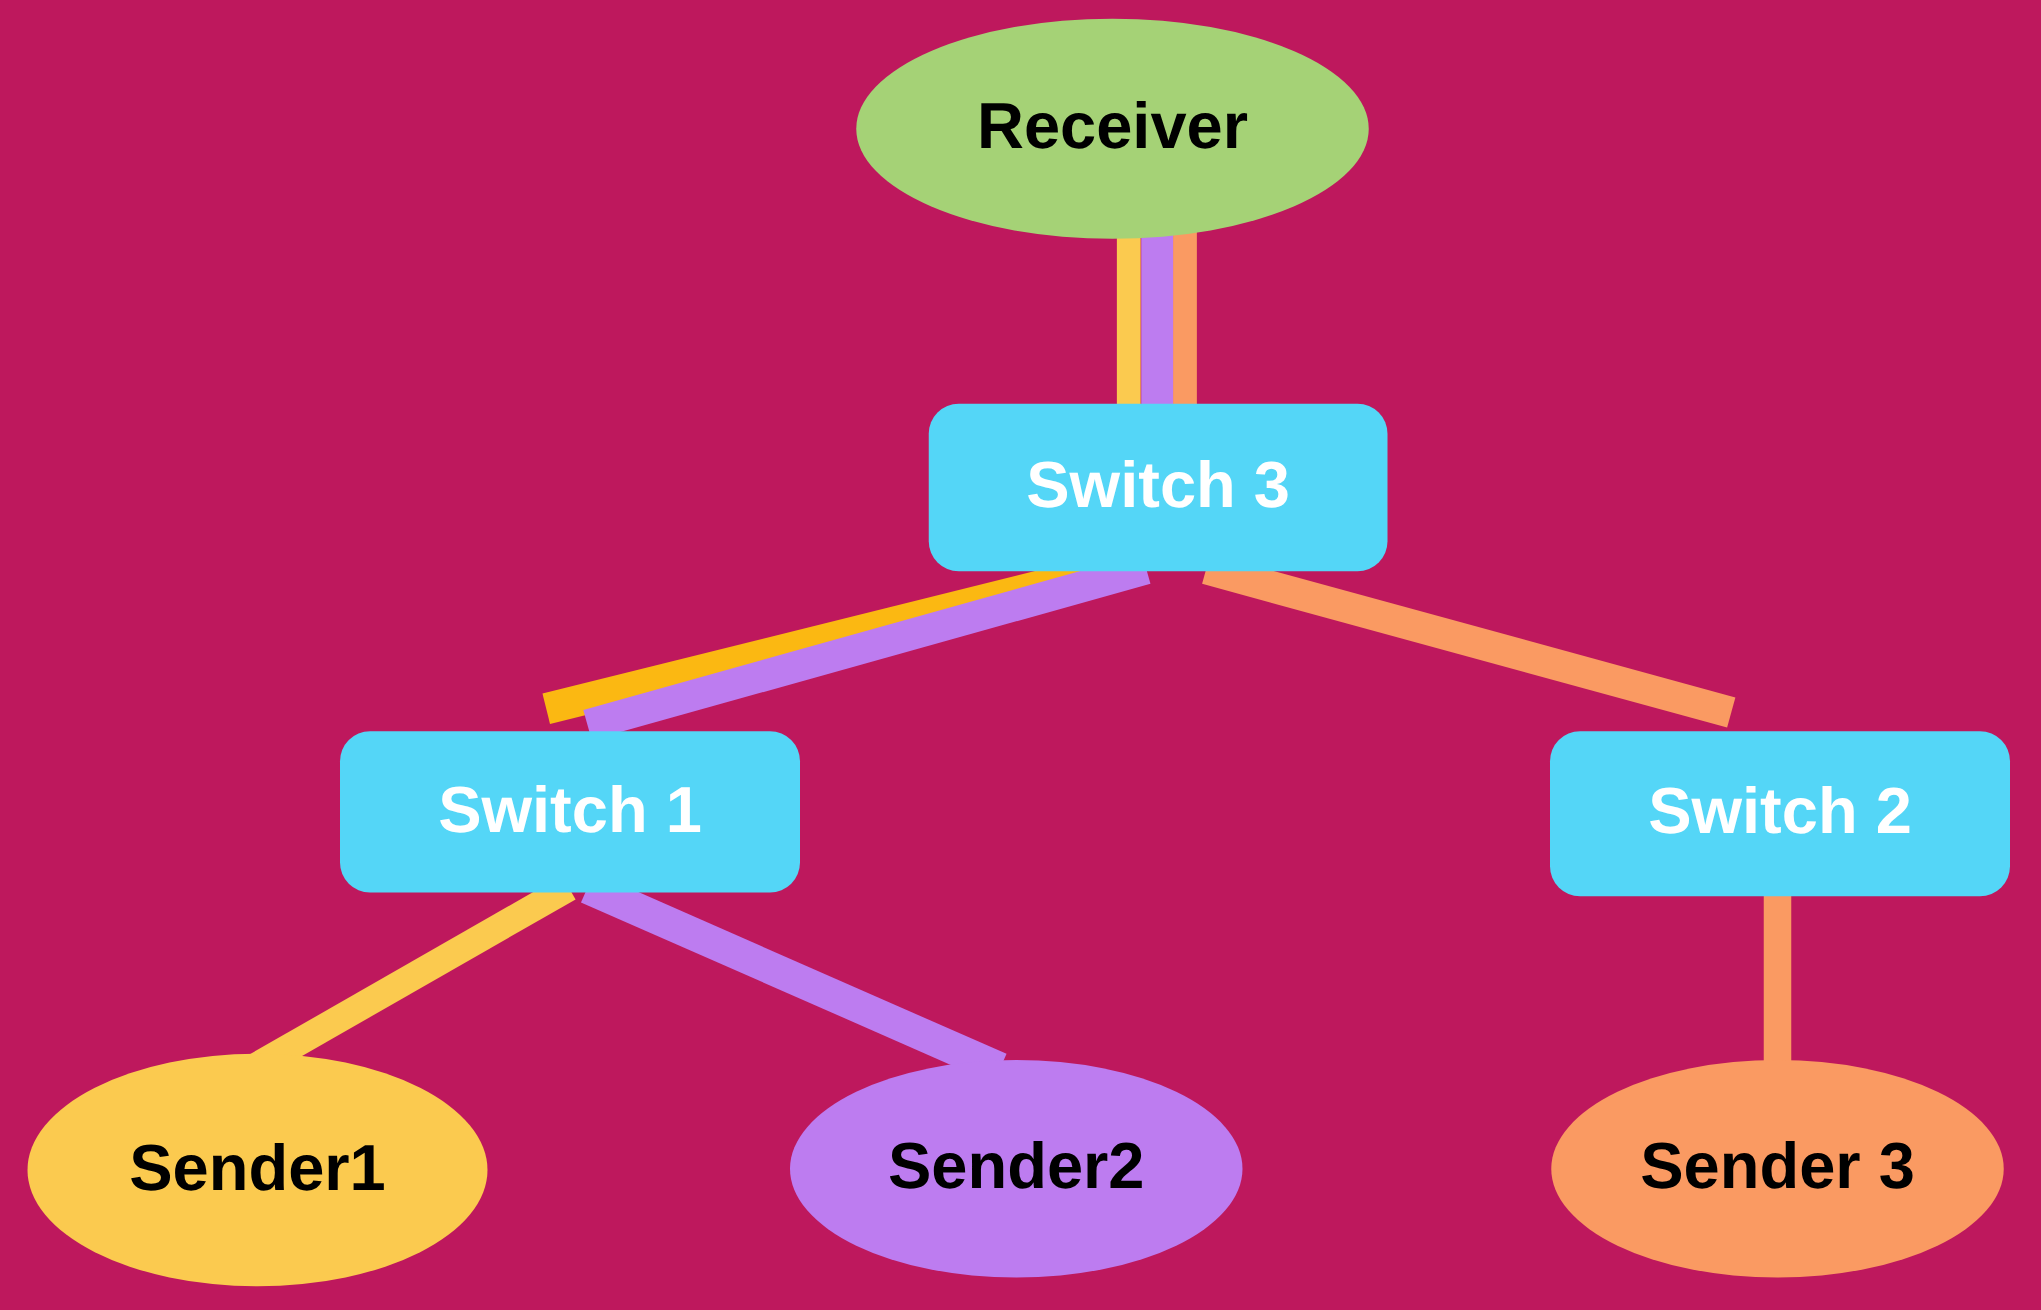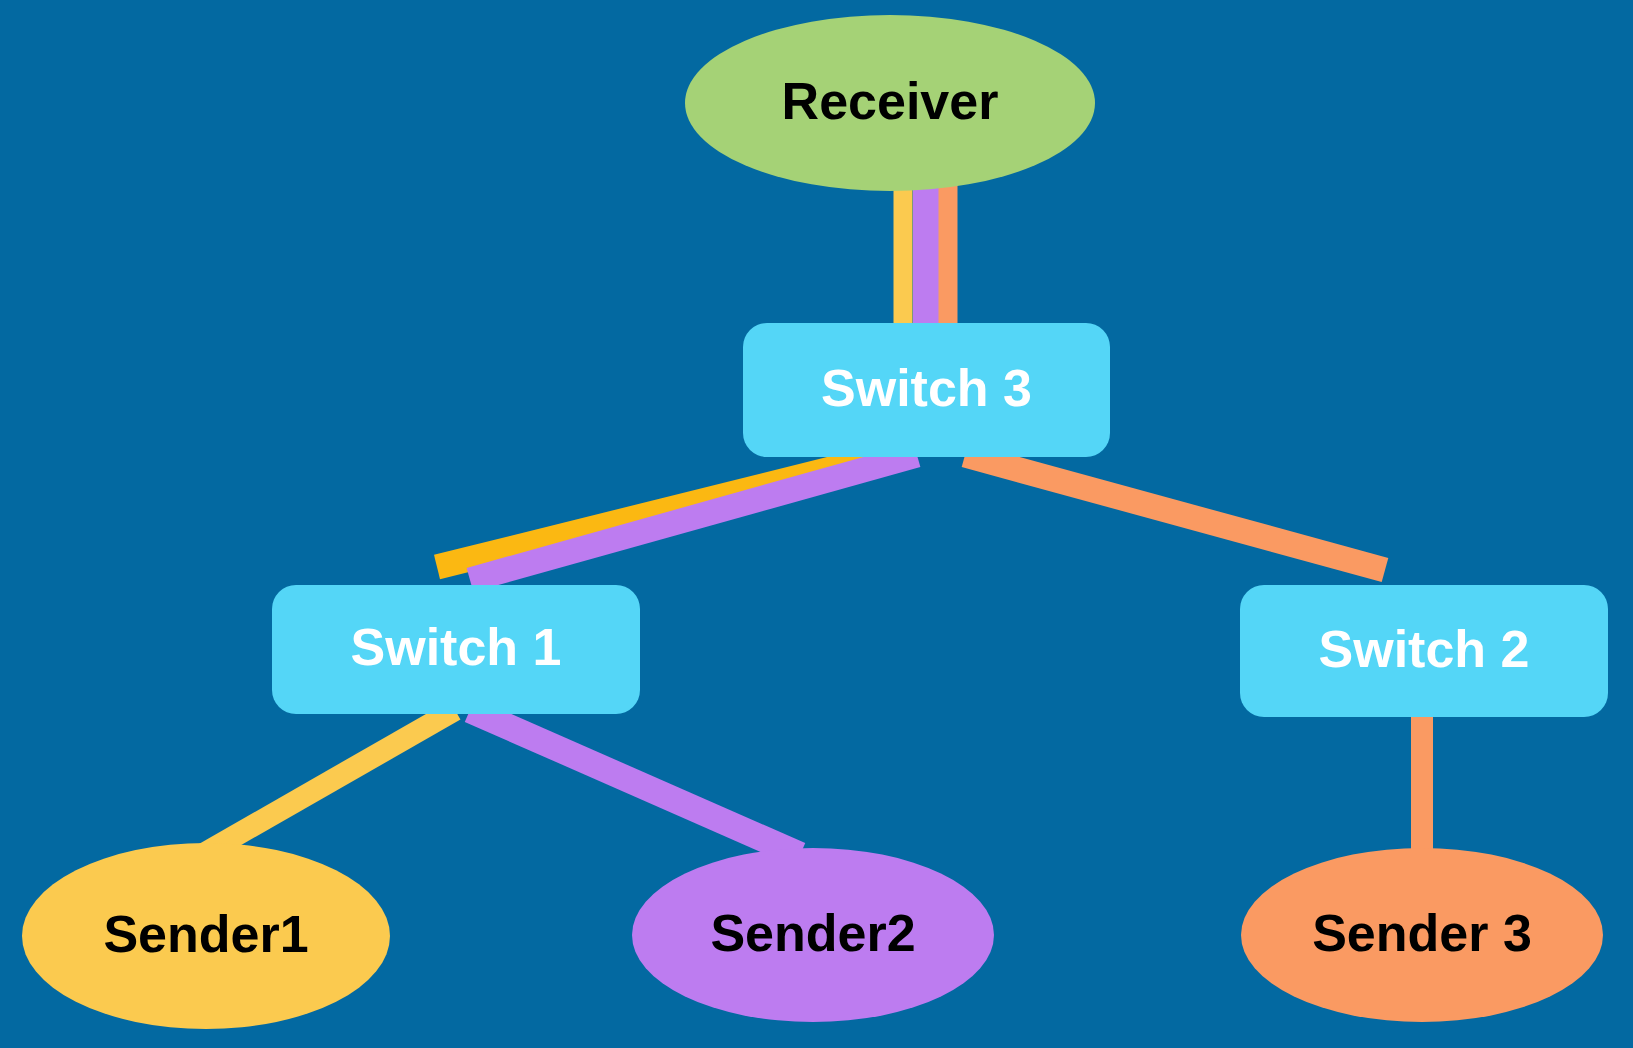--- a/index.html
+++ b/index.html
@@ -10,21 +10,21 @@
   body {
     width: 1633px;
     height: 1048px;
     overflow: hidden;
     font-family: "Liberation Sans", sans-serif;
   }
   #diagram-root {
     position: relative;
     width: 1633px;
     height: 1048px;
-    background: #0369a1;
+    background: #be185d;
   }
   #net-svg {
     position: absolute;
     top: 0;
     left: 0;
     width: 1633px;
     height: 1048px;
     display: block;
   }
   .node-label {

